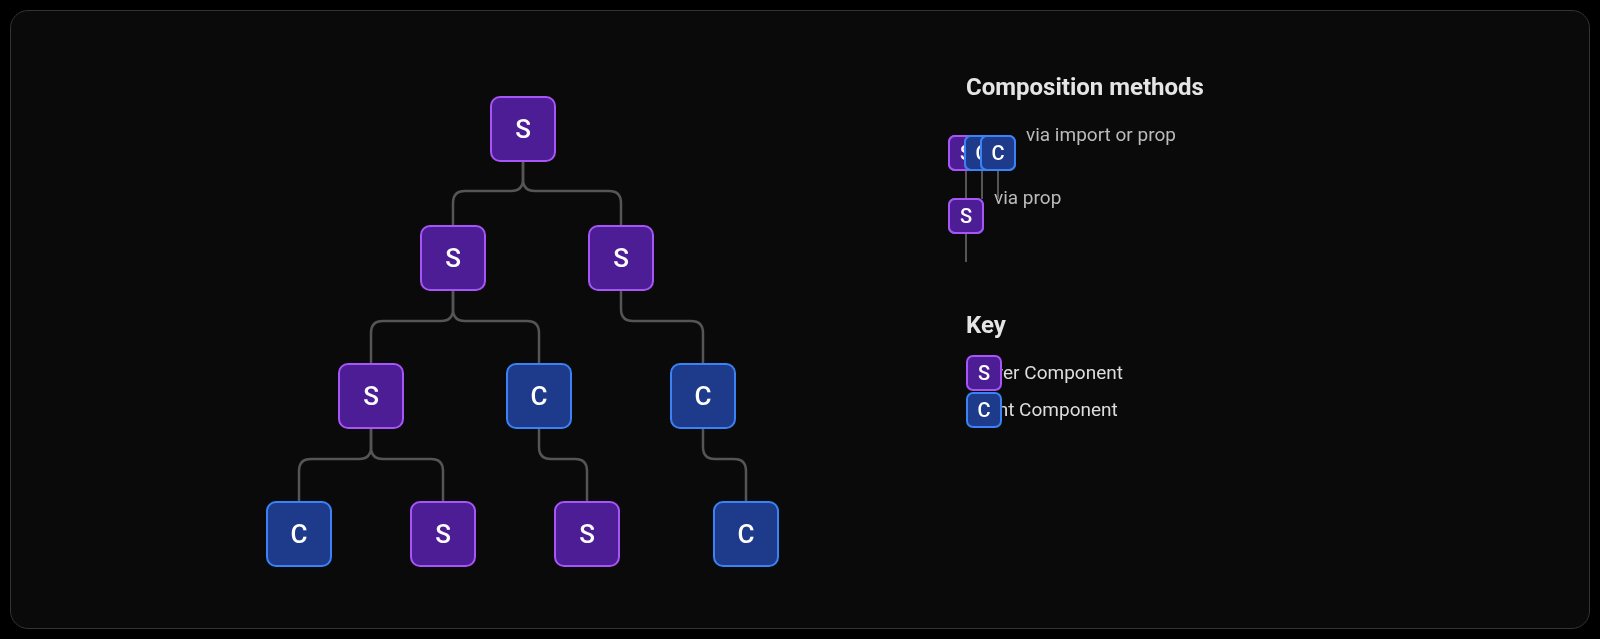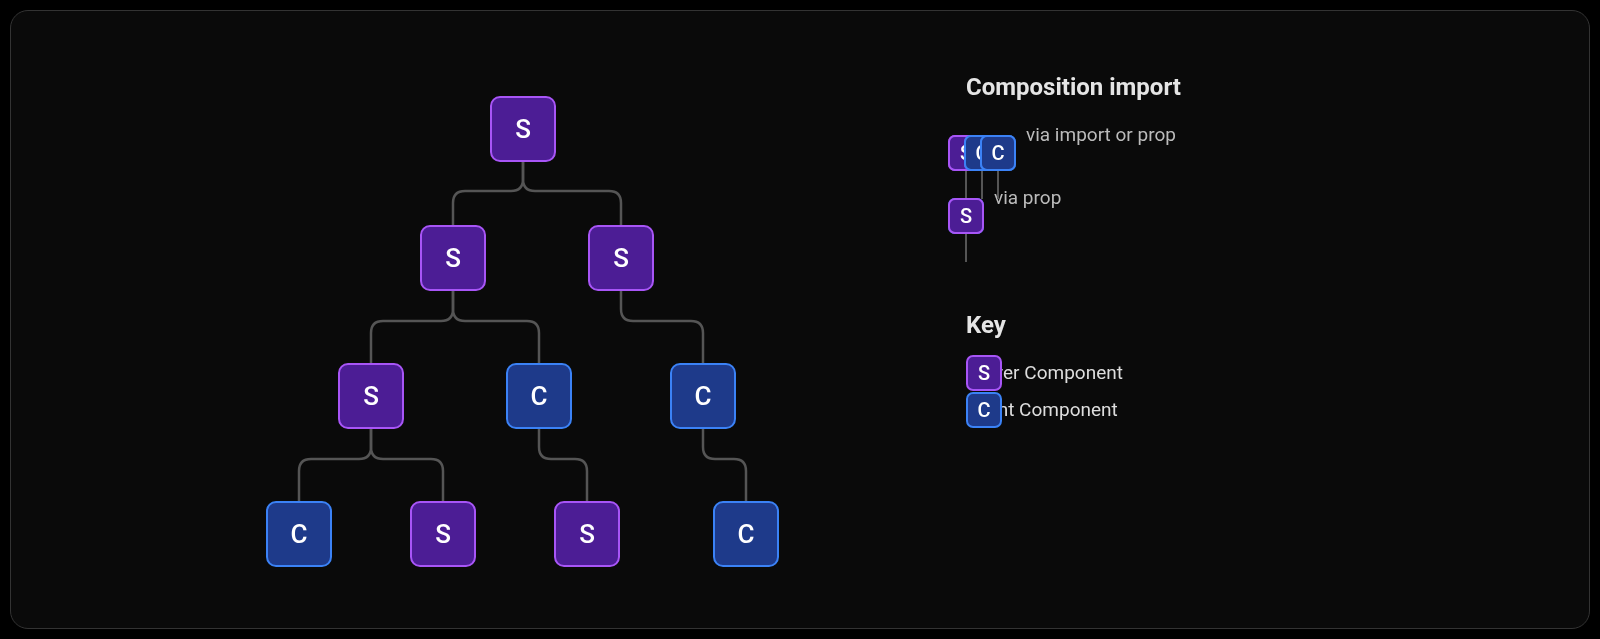--- a/index.html
+++ b/index.html
@@ -154,21 +154,21 @@
       </div>
     <div class="node big server" style="left:543px; top:490px">
         <span>S</span>
       </div>
     <div class="node big client" style="left:702px; top:490px">
         <span>C</span>
       </div>
   </div>
 
   <div class="info">
-    <div class="heading">Composition import</div>
+    <div class="heading">Composition methods</div>
 
     <div class="comp-row">
       <div class="pair-group">
         <div class="pair">
           <div class="node small server">
               <span>S</span>
             </div>
           <div class="connector-v"></div>
           <div class="node small server">
               <span>S</span>

